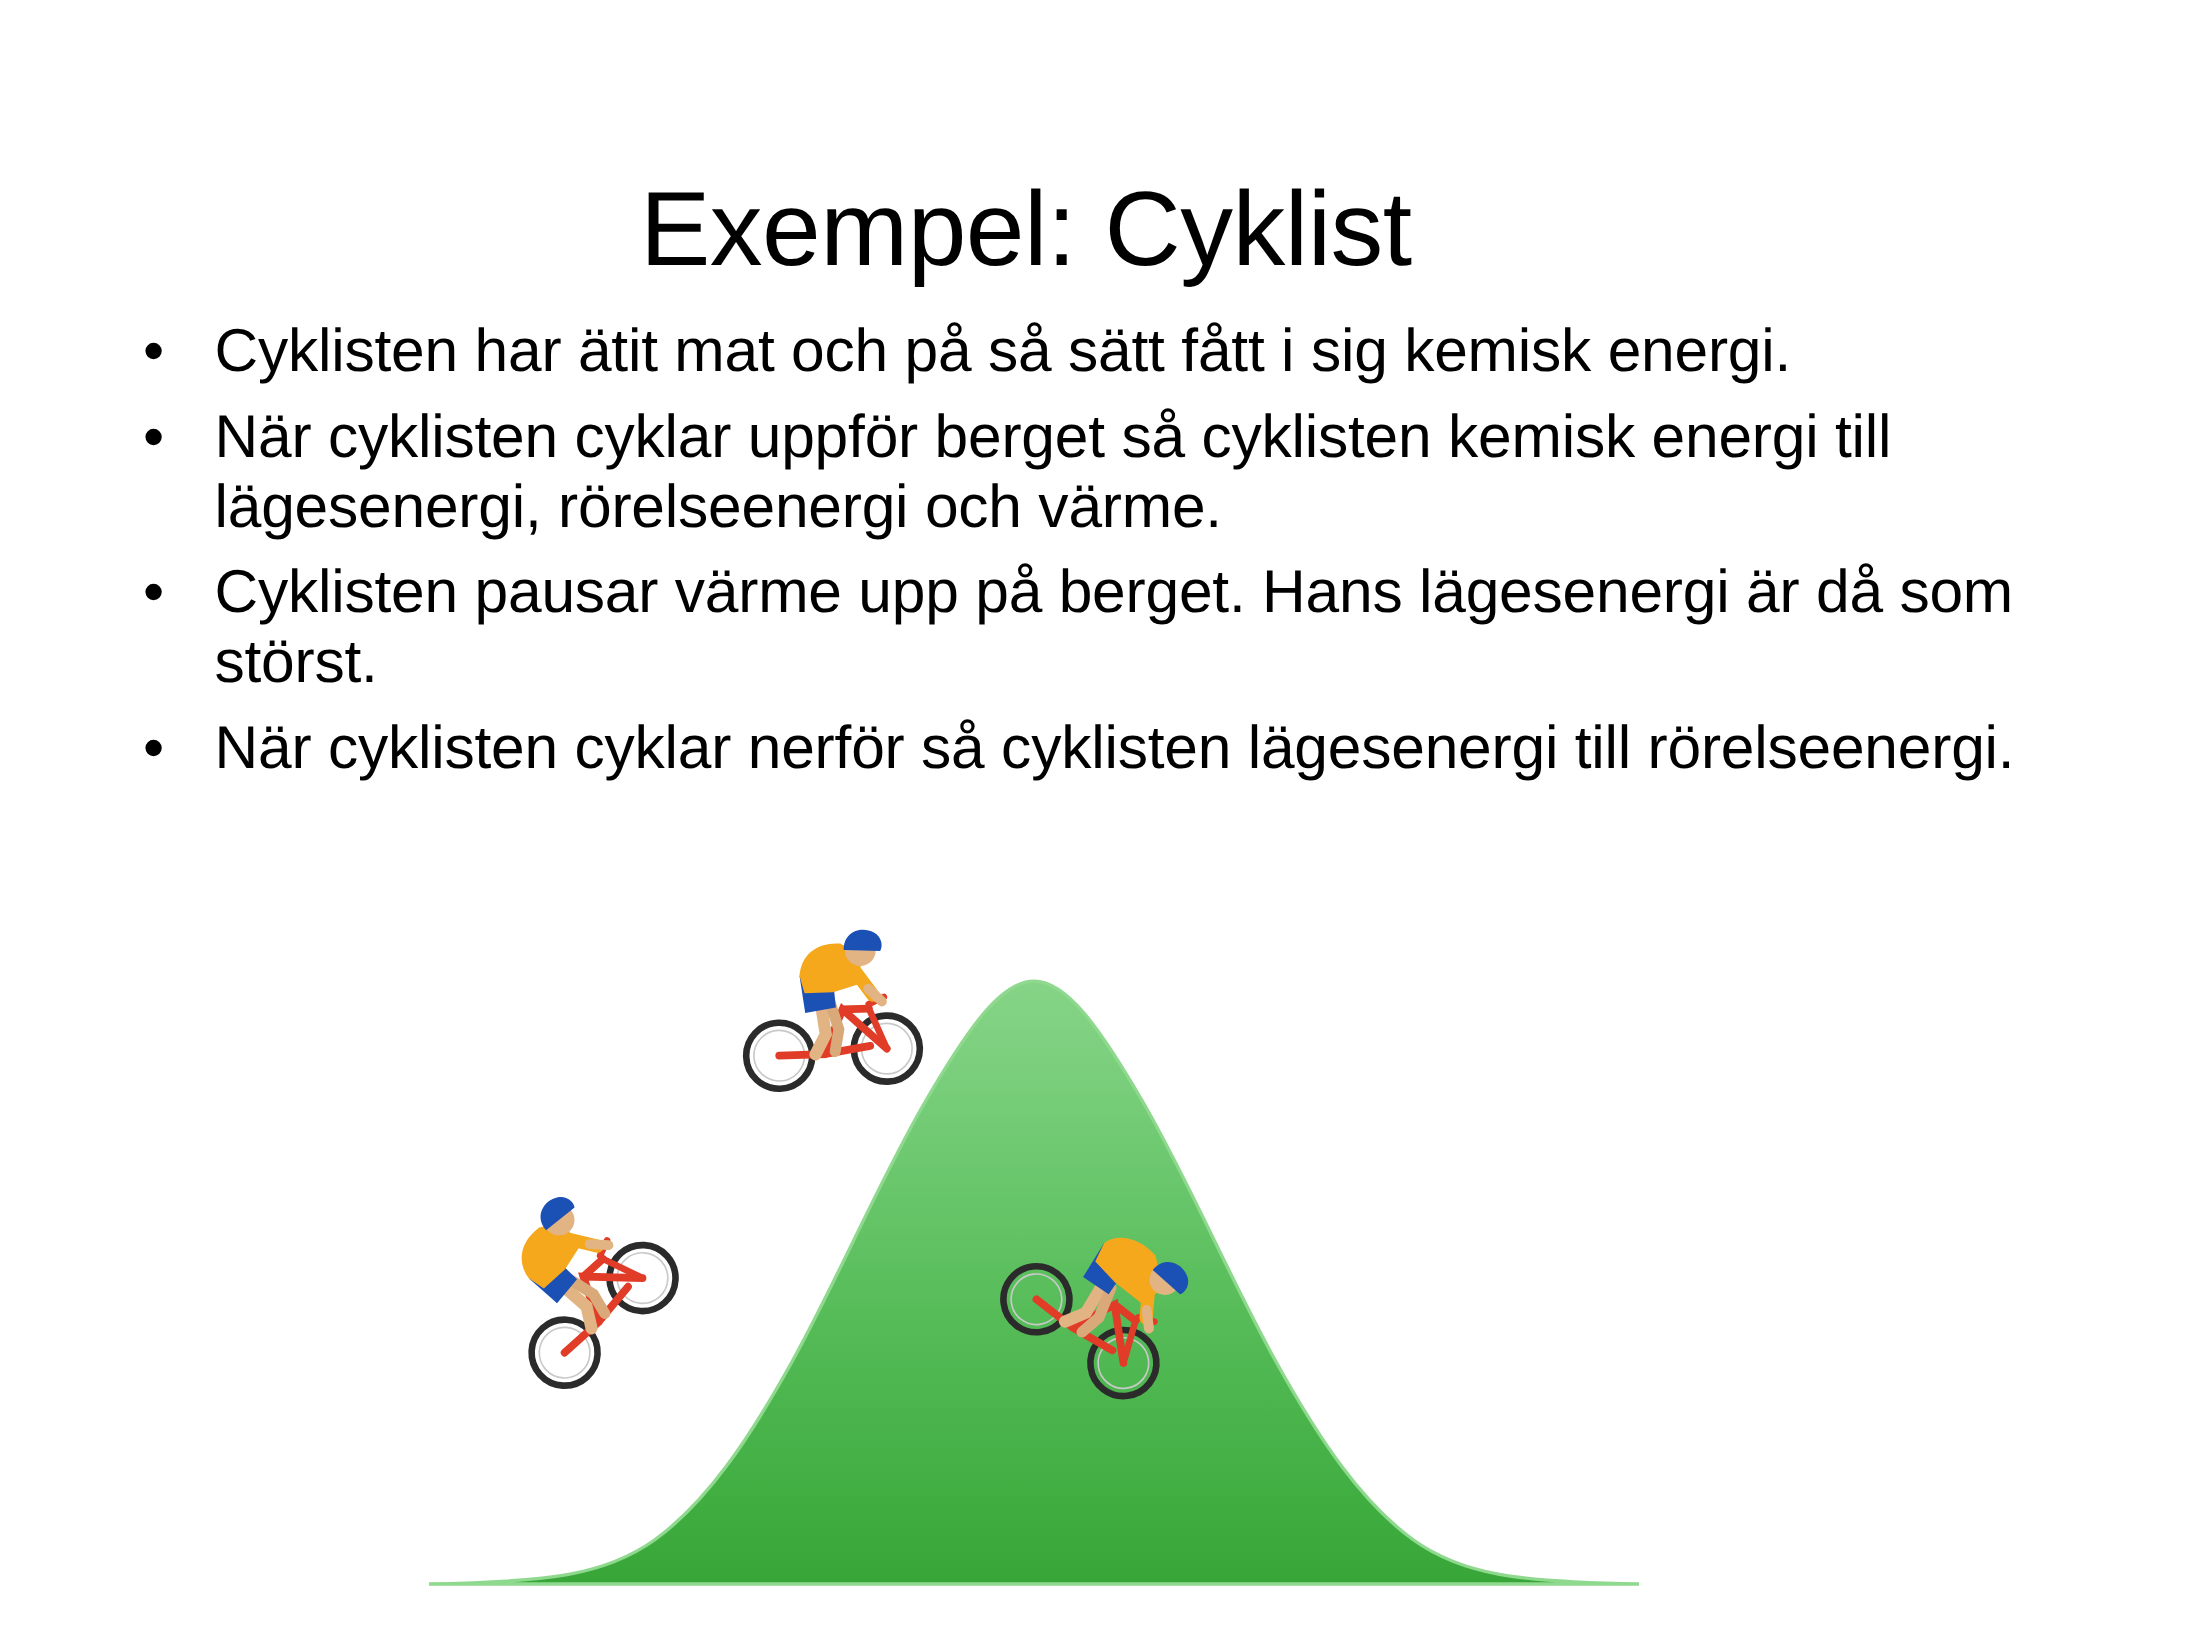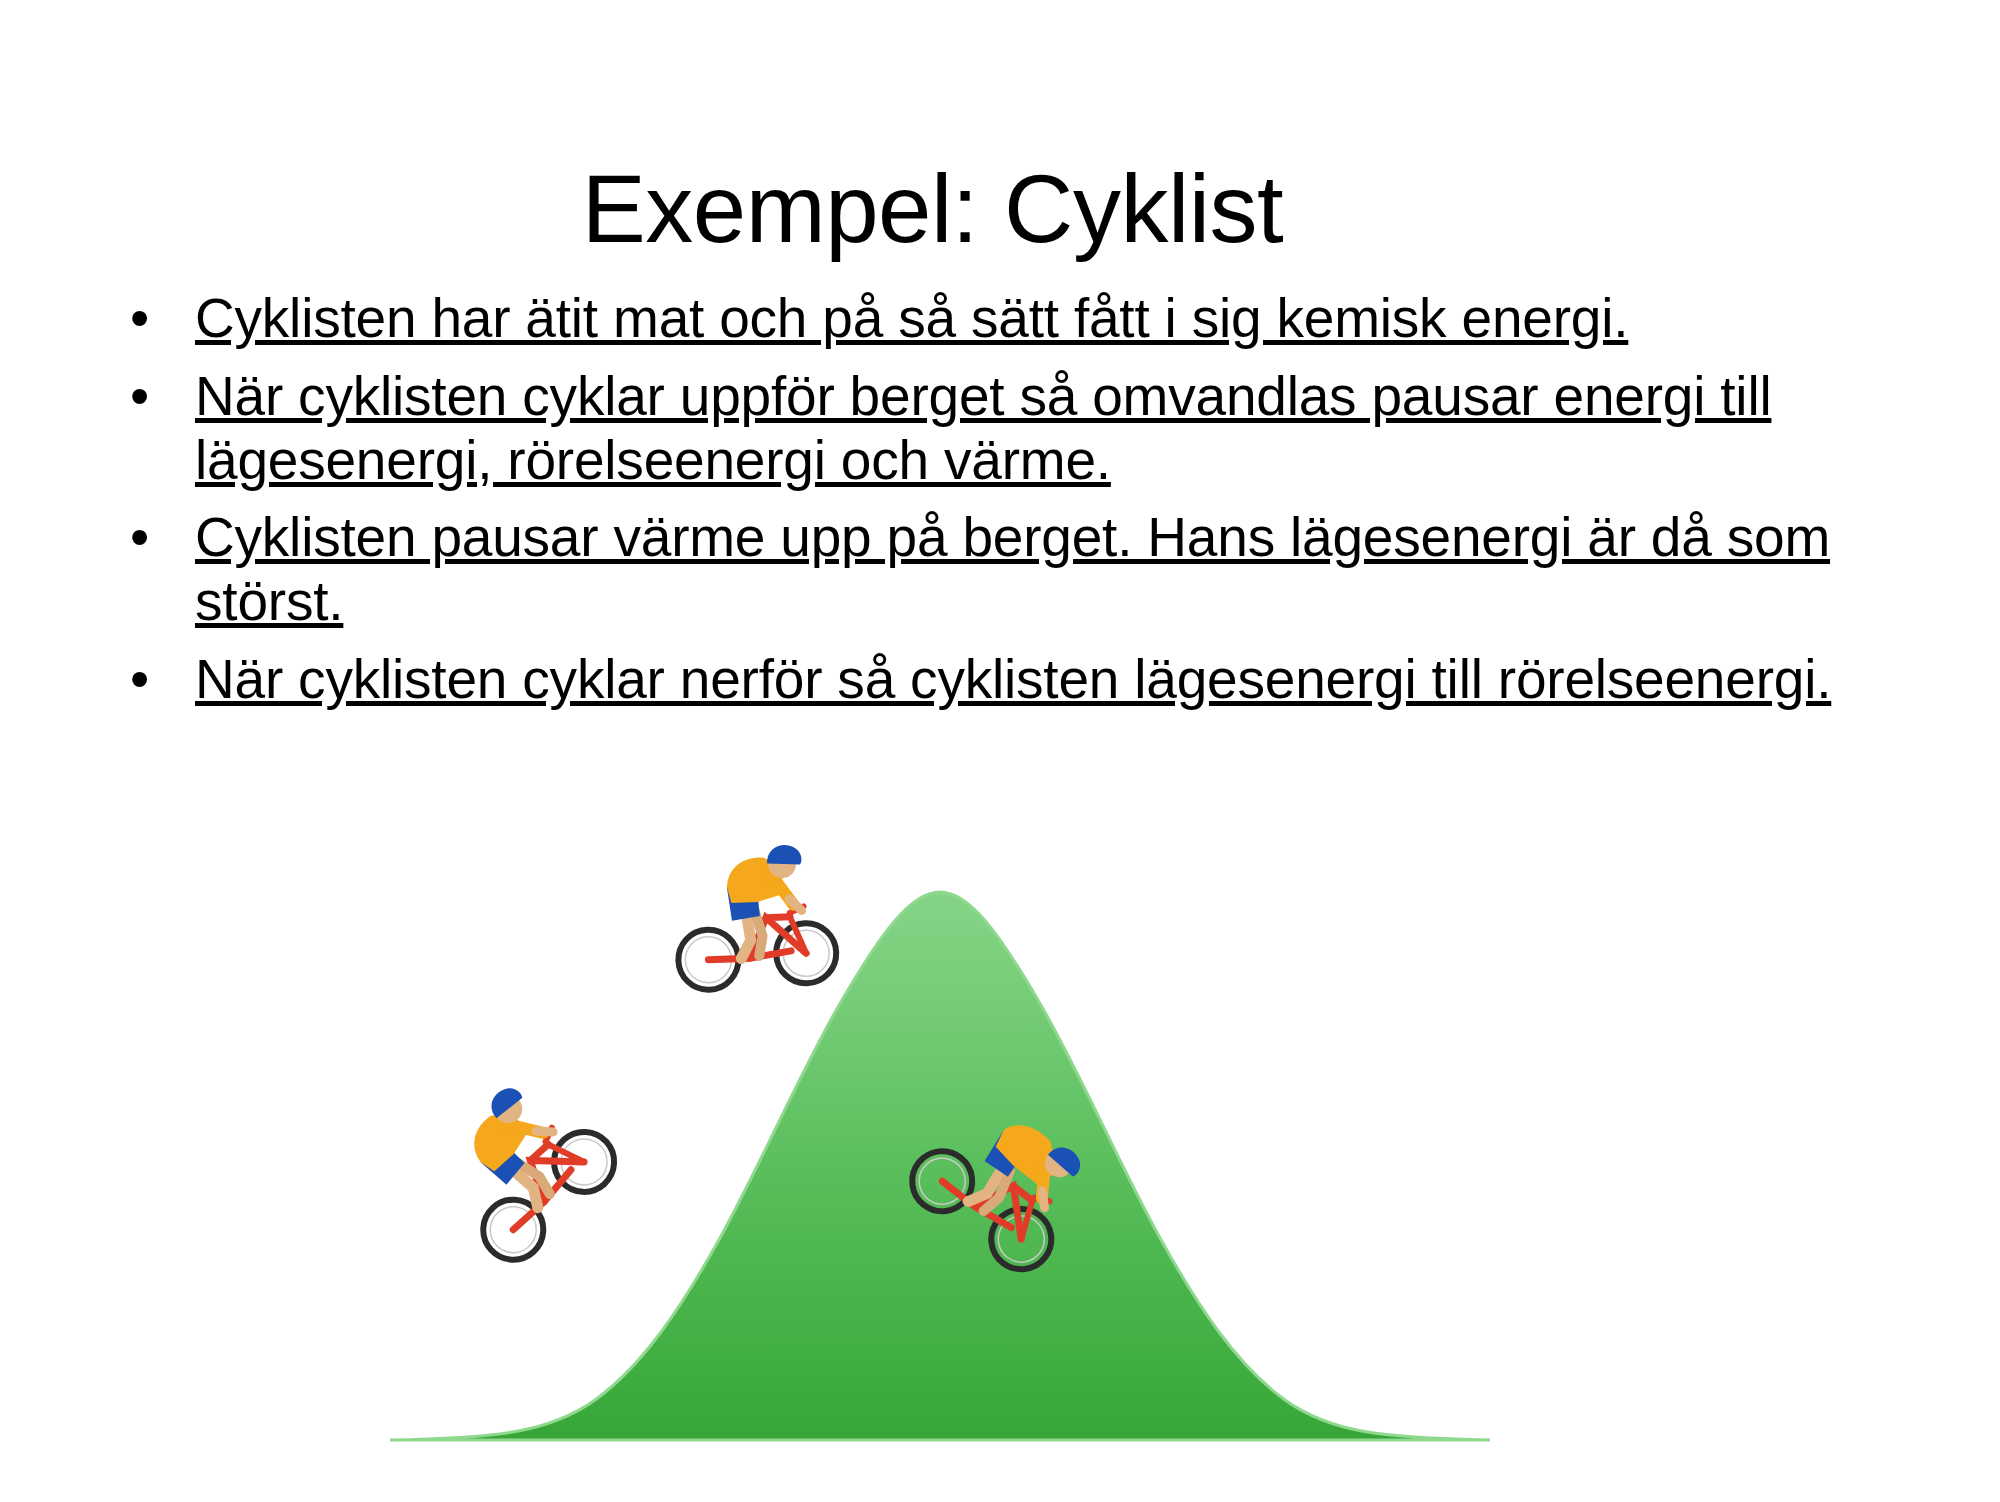--- a/index.html
+++ b/index.html
@@ -66,21 +66,20 @@
     top: 0;
     width: 30px;
     font-size: 55px;
     line-height: 1.16;
     color: #000000;
     text-align: left;
   }
   .bullet-text {
     display: block;
     max-width: 1640px;
-    text-decoration: underline;
   }
 
   
   .illustration {
     position: absolute;
     left: 380px;
     top: 840px;
     width: 1120px;
     height: 620px;
   }
@@ -126,21 +125,21 @@
 
   <ul class="body-list">
 
     <li class="bullet-row">
       <span class="bullet-marker">•</span>
       <span class="bullet-text">Cyklisten har ätit mat och på så sätt fått i sig kemisk energi.</span>
     </li>
 
     <li class="bullet-row">
       <span class="bullet-marker">•</span>
-      <span class="bullet-text">När cyklisten cyklar uppför berget så omvandlas pausar energi till lägesenergi, rörelseenergi och värme.</span>
+      <span class="bullet-text">När cyklisten cyklar uppför berget så cyklisten kemisk energi till lägesenergi, rörelseenergi och värme.</span>
     </li>
 
     <li class="bullet-row">
       <span class="bullet-marker">•</span>
       <span class="bullet-text">Cyklisten pausar värme upp på berget. Hans lägesenergi är då som störst.</span>
     </li>
 
     <li class="bullet-row">
       <span class="bullet-marker">•</span>
       <span class="bullet-text">När cyklisten cyklar nerför så cyklisten lägesenergi till rörelseenergi.</span>

